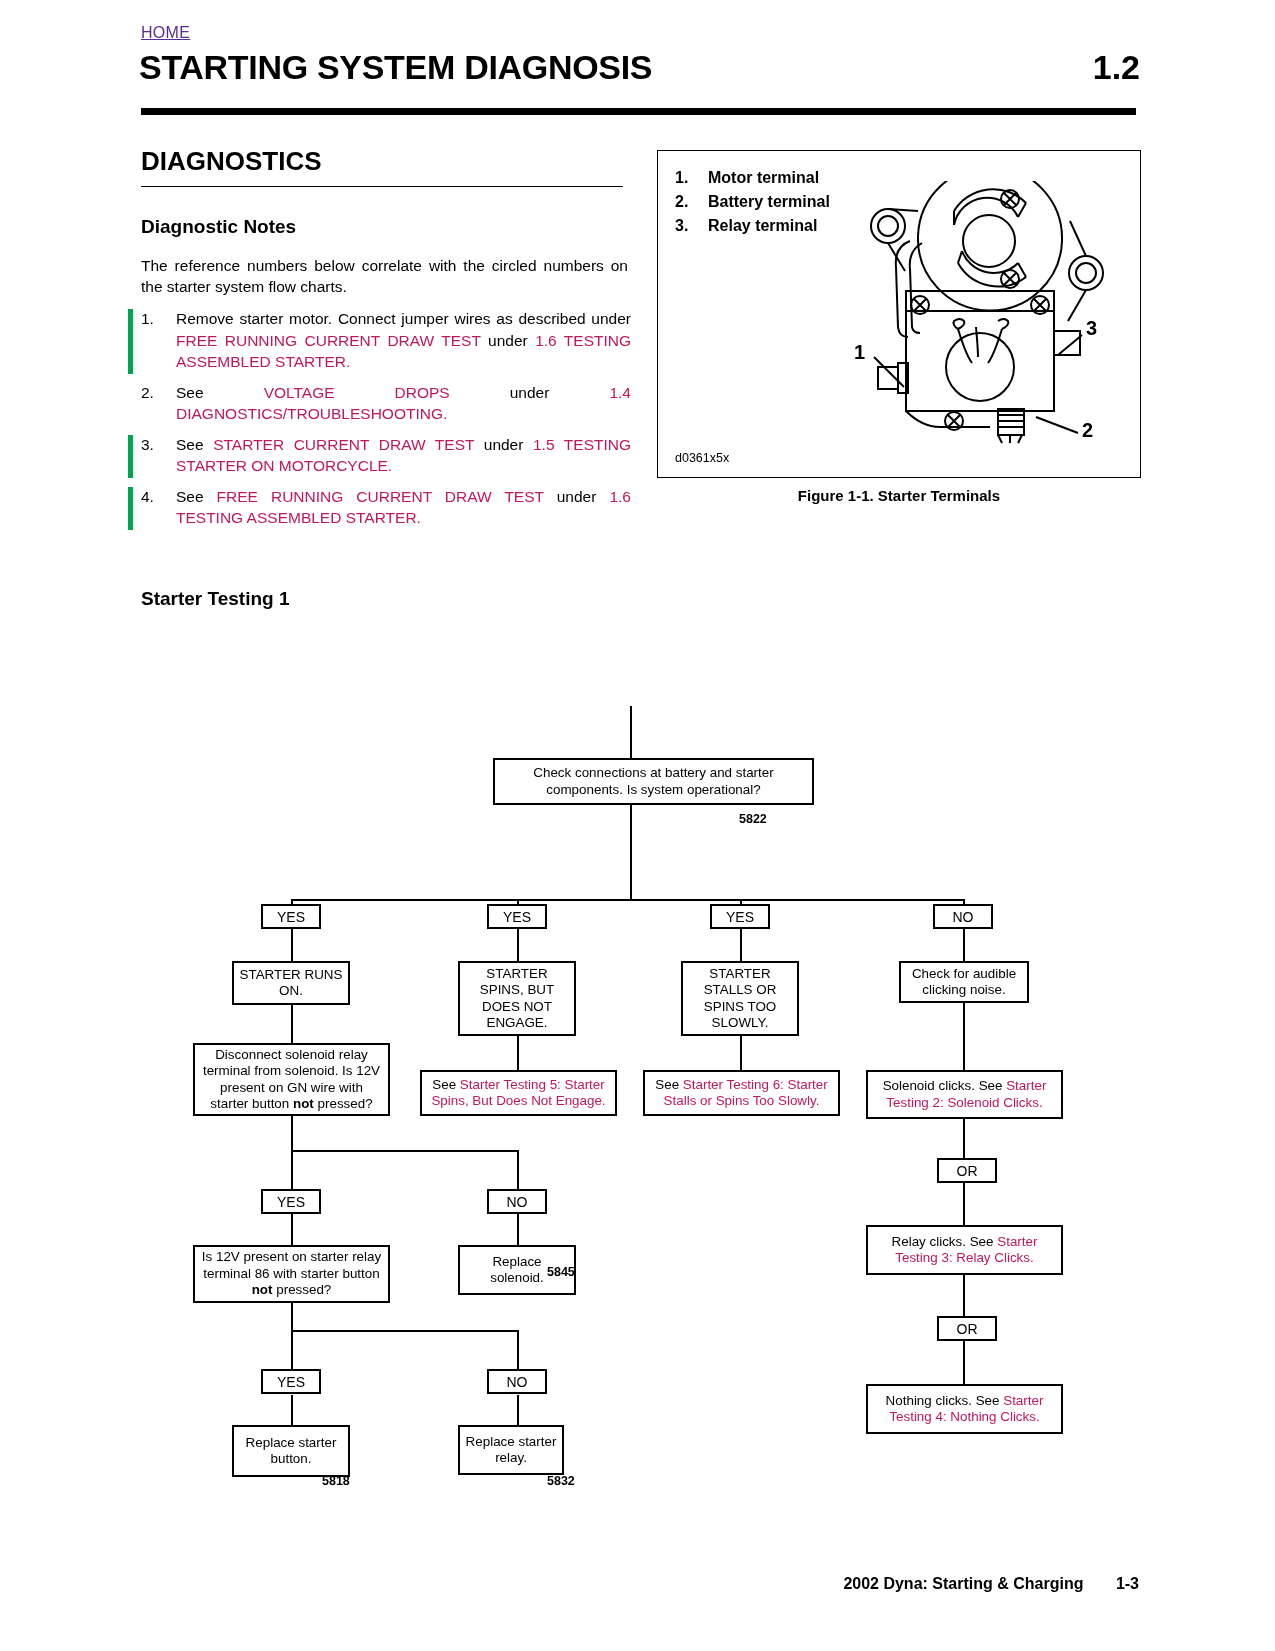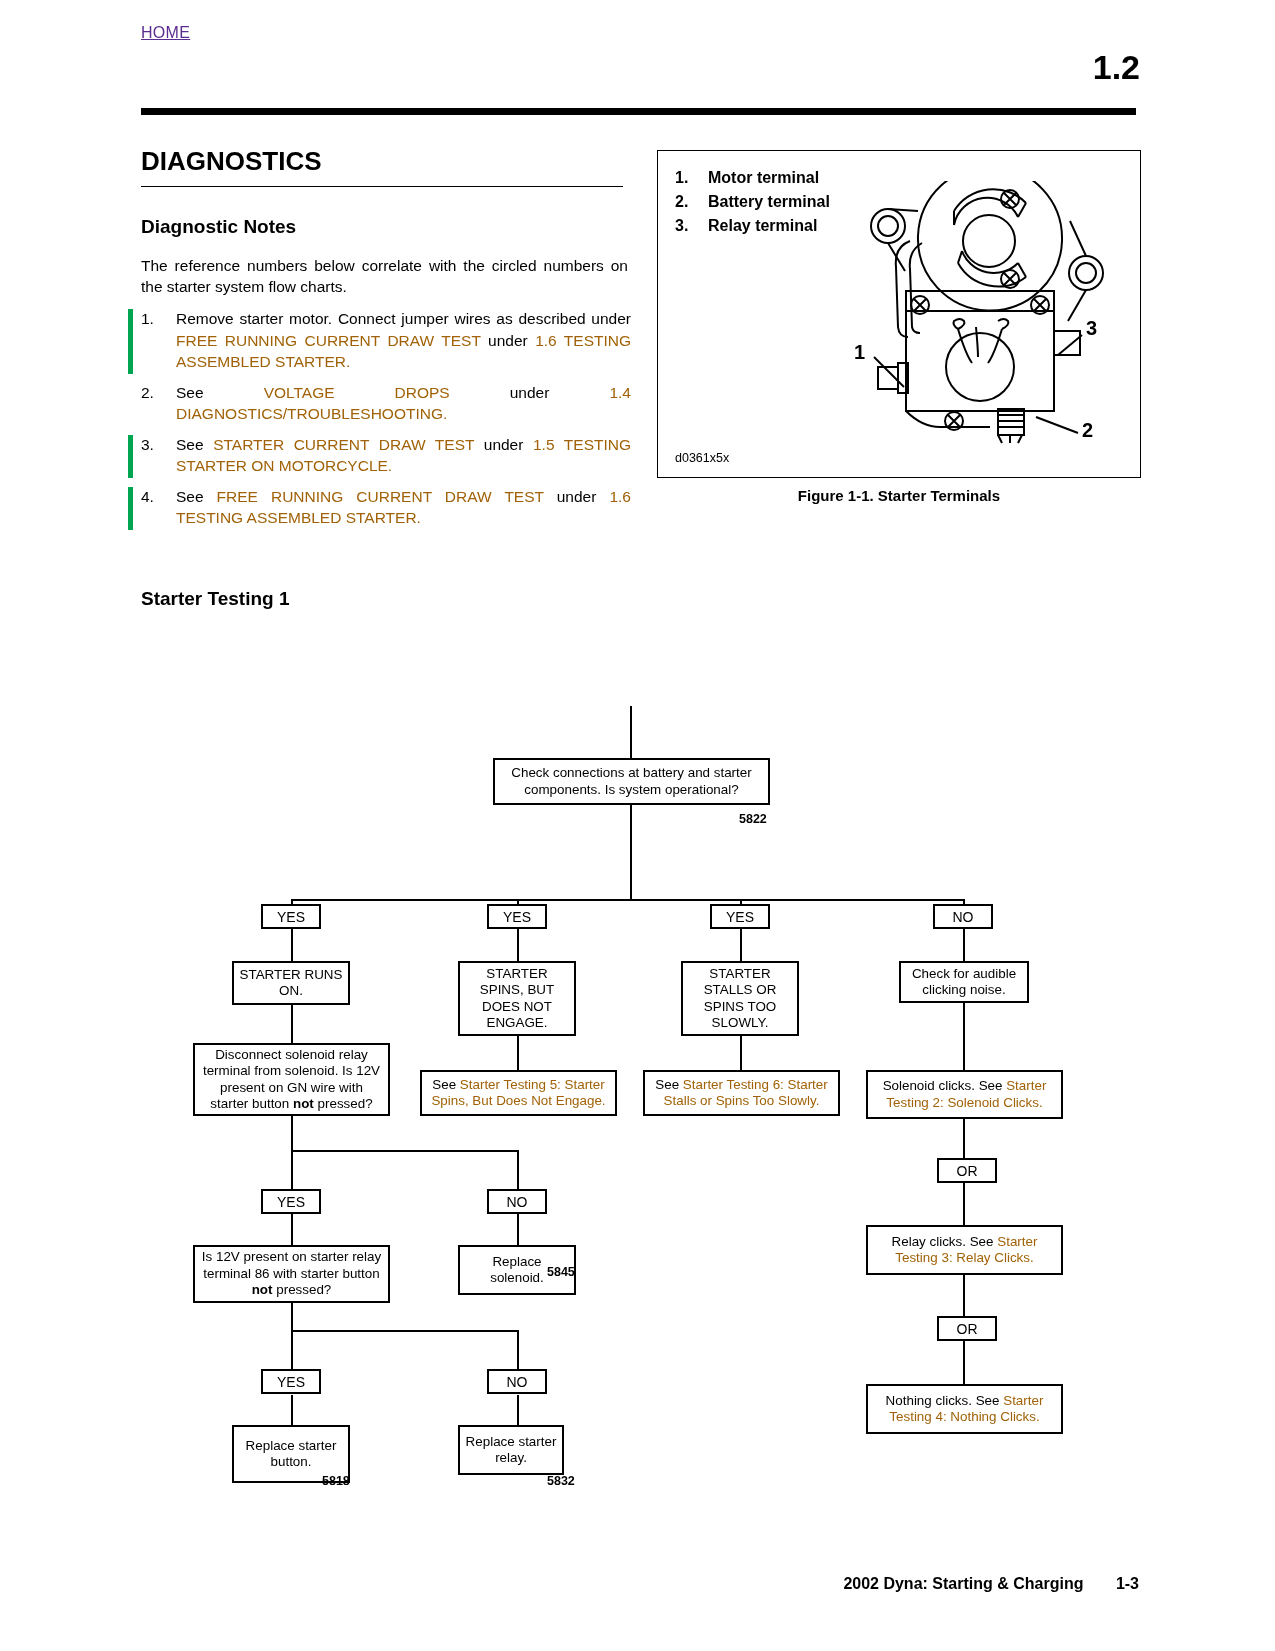--- a/index.html
+++ b/index.html
@@ -55,21 +55,21 @@
   .note {
     position:relative; display:flex; margin-bottom:9px;
     font-size:15.5px; line-height:21.5px;
   }
   .note .num { width:35px; flex:none; }
   .note .body { flex:1; text-align:justify; }
   .bar {
     position:absolute; left:-13px; top:1px; width:5px; height:100%;
     background:#00a551;
   }
-  .lnk { color:#a16207; }
+  .lnk { color:#be185d; }
 
   
   .figbox {
     position:absolute; left:657px; top:150px; width:484px; height:328px;
     border:1.5px solid #000; background:#fff;
   }
   .callouts { position:absolute; left:17px; top:15px; font-size:16px; font-weight:bold; line-height:24px; }
   .callouts div { display:flex; }
   .callouts .cn { width:33px; }
   .figcode { position:absolute; left:17px; top:300px; font-size:12.5px; }
@@ -111,20 +111,21 @@
     font-size:16px; font-weight:bold;
   }
   .footer .pg { margin-left:28px; }
 </style>
 </head>
 <body>
 
 <div class="page">
 
   <a class="home-link" href="#">HOME</a>
+  <div class="page-title">STARTING SYSTEM DIAGNOSIS</div>
   <div class="page-num-top">1.2</div>
   <div class="header-rule"></div>
 
   <div class="sec-title">DIAGNOSTICS</div>
   <div class="sec-rule"></div>
   <div class="sub-title">Diagnostic Notes</div>
   <div class="intro">The reference numbers below correlate with the circled numbers on the starter system flow charts.</div>
   <div class="notes" id="notes-list">
       <div class="note">
         <span class="bar"></span>
@@ -251,21 +252,21 @@
     <div class="ln lnv" style="left:291px; top:1330px; height:39px;"></div>
     <div class="ln lnv" style="left:291px; top:1395px; height:30px;"></div>
     <div class="ln lnv" style="left:517px; top:1395px; height:30px;"></div>
 
     <div class="ln lnv" style="left:963px; top:1119px; height:39px;"></div>
     <div class="ln lnv" style="left:963px; top:1183px; height:42px;"></div>
     <div class="ln lnv" style="left:963px; top:1275px; height:41px;"></div>
     <div class="ln lnv" style="left:963px; top:1341px; height:43px;"></div>
 
 
-    <div class="node" style="left:493px; top:758px; width:277px; height:47px;">Check connections at battery and starter components. Is system operational?</div>
+    <div class="node" style="left:493px; top:758px; width:321px; height:47px;">Check connections at battery and starter components. Is system operational?</div>
     <div class="refnum" style="left:739px; top:812px;">5822</div>
 
     <div class="yn" style="left:261px; top:904px;">YES</div>
     <div class="yn" style="left:487px; top:904px;">YES</div>
     <div class="yn" style="left:710px; top:904px;">YES</div>
     <div class="yn" style="left:933px; top:904px;">NO</div>
 
     <div class="node" style="left:232px; top:961px; width:118px; height:44px;">STARTER RUNS ON.</div>
     <div class="node" style="left:458px; top:961px; width:118px; height:75px;">STARTER SPINS, BUT DOES NOT ENGAGE.</div>
     <div class="node" style="left:681px; top:961px; width:118px; height:75px;">STARTER STALLS OR SPINS TOO SLOWLY.</div>
@@ -290,21 +291,21 @@
 
     <div class="node" id="node-relay86" style="left:193px; top:1245px; width:197px; height:58px;">
         <div><span>Is 12V present on starter relay terminal 86 with starter button </span><span class="nb" style="font-weight: bold;">not</span><span> pressed?</span></div>
       </div>
     <div class="node" style="left:458px; top:1245px; width:118px; height:50px;">Replace solenoid.</div>
     <div class="refnum" style="left:547px; top:1265px;">5845</div>
 
     <div class="yn" style="left:261px; top:1369px;">YES</div>
     <div class="yn" style="left:487px; top:1369px;">NO</div>
 
-    <div class="node" style="left:232px; top:1425px; width:118px; height:58px;">Replace starter button.</div>
+    <div class="node" style="left:232px; top:1425px; width:118px; height:52px;">Replace starter button.</div>
     <div class="refnum" style="left:322px; top:1474px;">5818</div>
 
     <div class="node" style="left:458px; top:1425px; width:106px; height:50px;">Replace starter relay.</div>
     <div class="refnum" style="left:547px; top:1474px;">5832</div>
 
     <div class="yn" style="left:937px; top:1158px;">OR</div>
     <div class="node" id="node-testing3" style="left:866px; top:1225px; width:197px; height:50px;">
         <div><span>Relay clicks. See </span><span class="lnk">Starter Testing 3: Relay Clicks.</span></div>
       </div>
     <div class="yn" style="left:937px; top:1316px;">OR</div>

